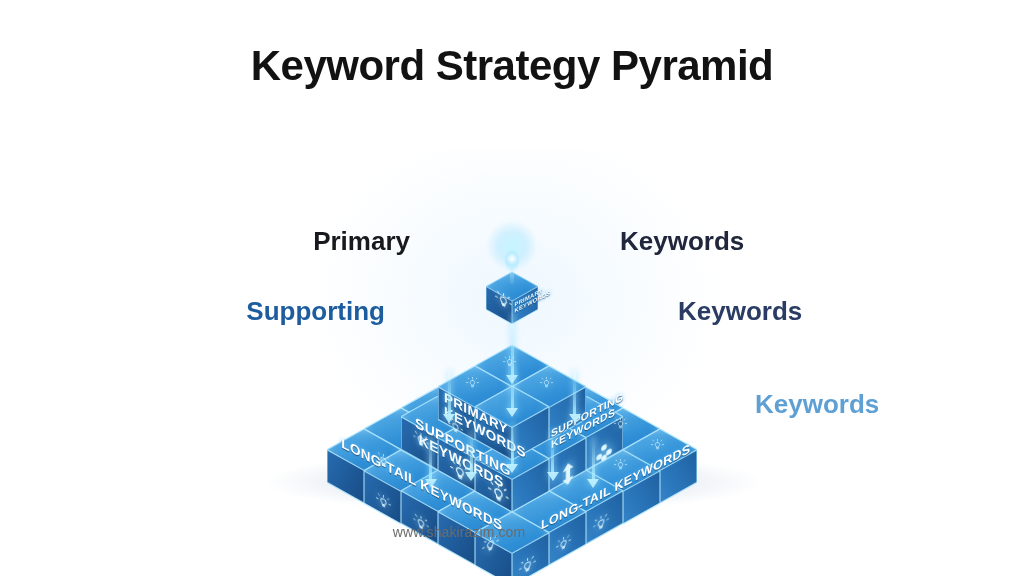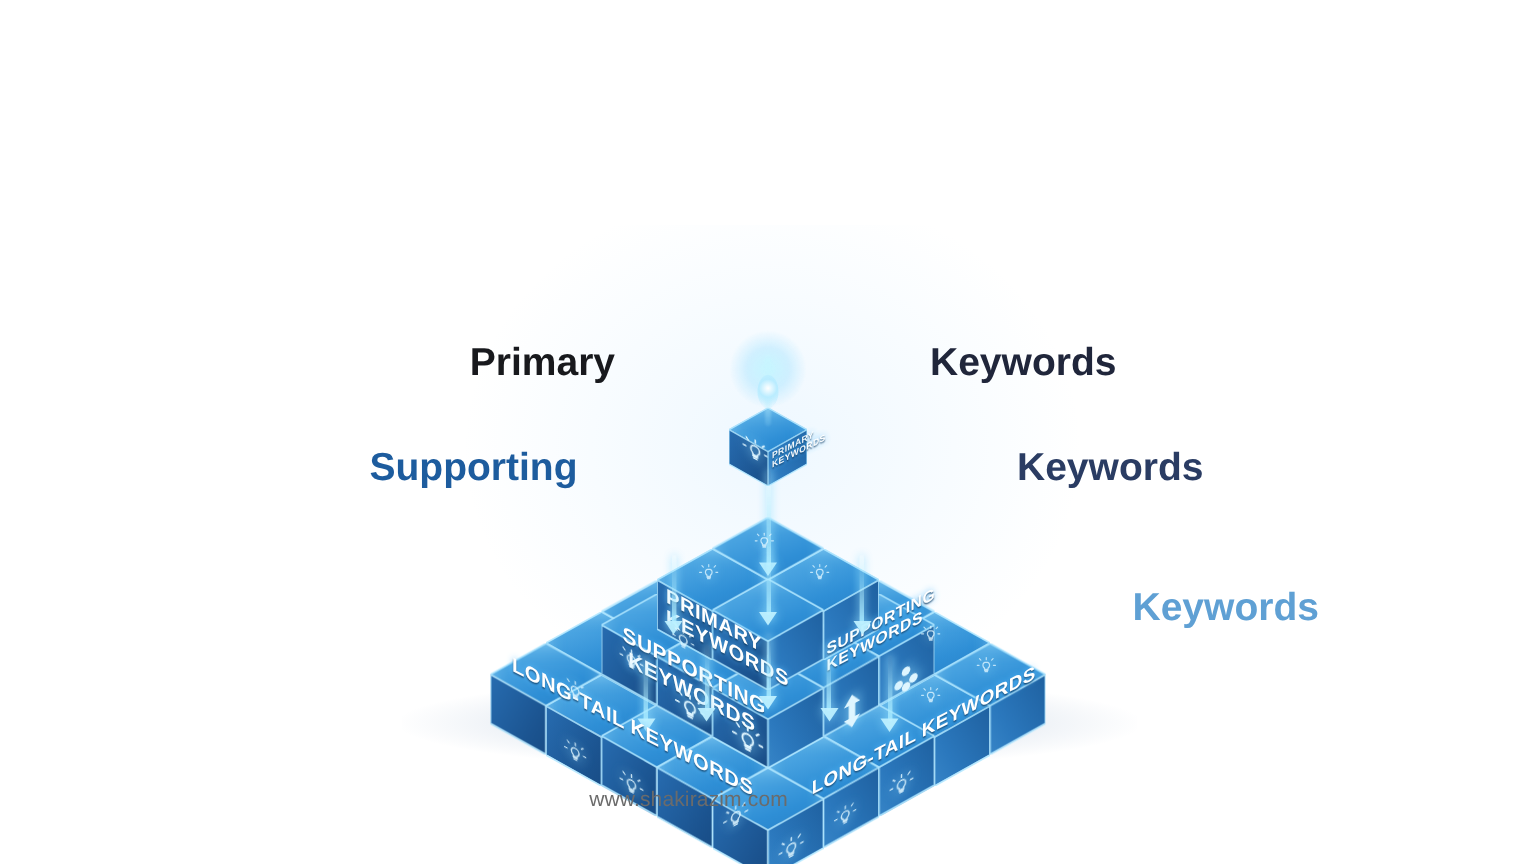--- a/index.html
+++ b/index.html
@@ -196,20 +196,21 @@
     width: 430px; height: 330px;
     background: radial-gradient(ellipse at 50% 45%, rgba(150,210,255,0.16) 0%, rgba(255,255,255,0) 68%);
     pointer-events: none;
   }
 </style>
 </head>
 <body>
 
 <div class="canvas">
 
+  <div class="page-title">Keyword Strategy Pyramid</div>
 
   <div class="stage-bloom"></div>
 
   <div class="side-label left lbl-primary-left">Primary</div>
   <div class="side-label right lbl-primary-right">Keywords</div>
 
   <div class="side-label left lbl-support-left">Supporting</div>
   <div class="side-label right lbl-support-right">Keywords</div>
 
   <div class="side-label right lbl-longtail-right">Keywords</div>

